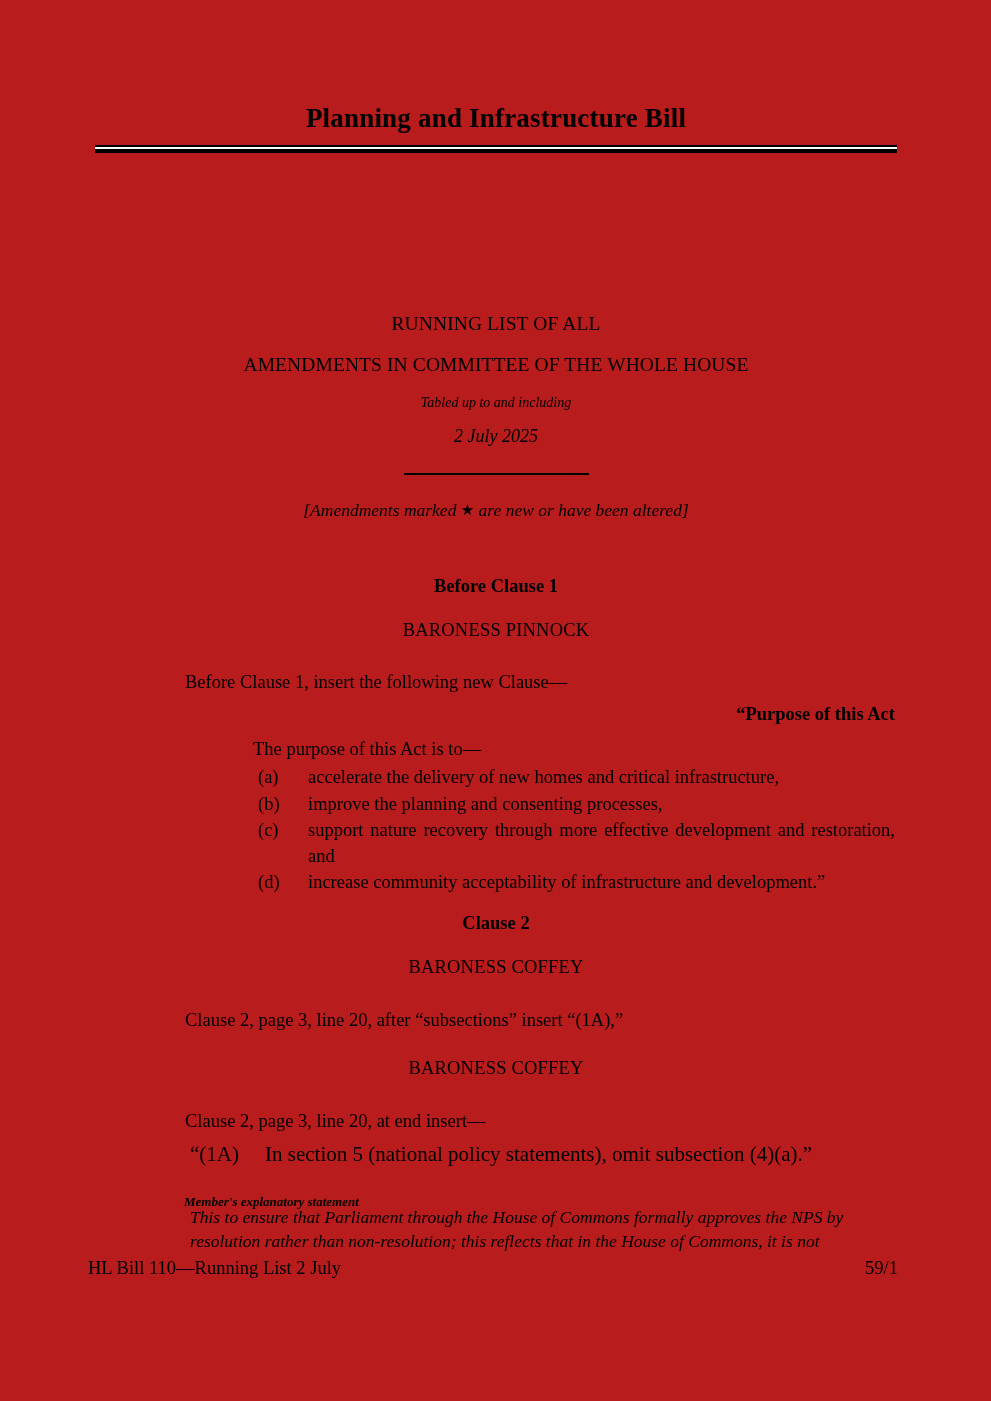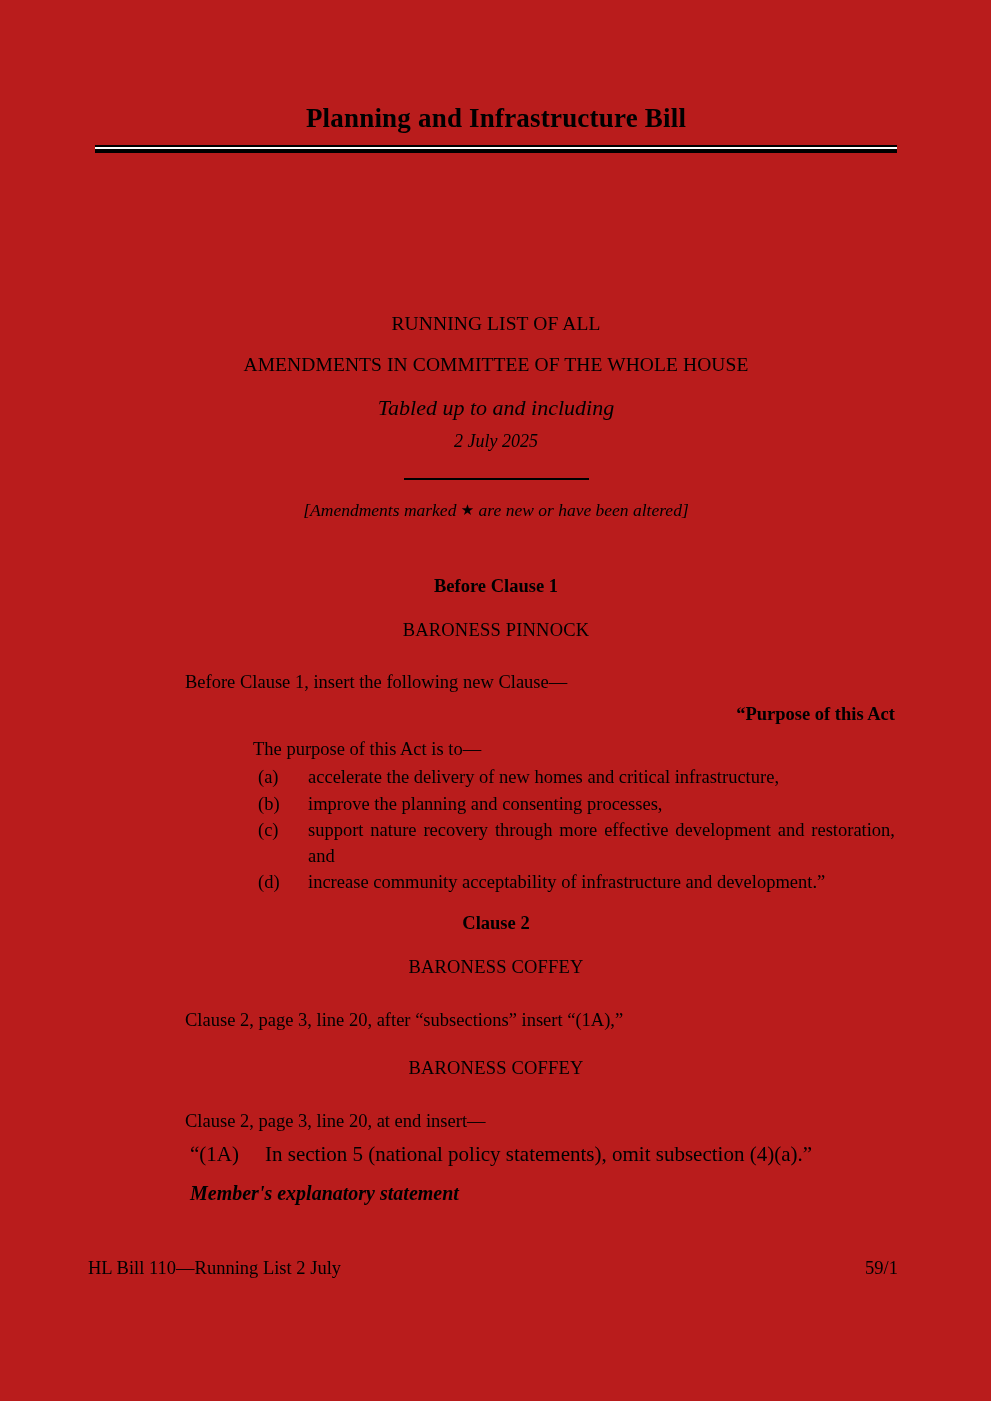--- a/index.html
+++ b/index.html
@@ -55,24 +55,23 @@
     left: 95px;
     width: 802px;
     text-align: center;
   }
   .head-line {
     font-size: 19.5px;
     line-height: 41px;
     letter-spacing: 0.1px;
   }
   .tabled {
-    font-size: 22px;
+    font-size: 14px;
     font-style: italic;
     line-height: 35px;
-    margin-top: 5px;
   }
   .tabled-date {
     font-size: 18px;
     font-style: italic;
     line-height: 32px;
   }
   .mid-rule {
     width: 185px;
     height: 2px;
     background: #000;
@@ -167,25 +166,26 @@
     line-height: 25px;
     align-items: flex-end;
   }
   .inserted .num {
     flex: 0 0 75px;
   }
 
   
   .expl-title {
     position: absolute;
-    left: 190px;
+    left: 184px;
     width: 705px;
-    font-size: 20px;
-    font-style: italic;
-    font-weight: bold;
+    font-size: 13px;
+    font-style: italic;
+    font-weight: bold;
+    margin-top: 12px;
   }
   .expl-body {
     position: absolute;
     left: 190px;
     width: 700px;
     font-size: 17.5px;
     font-style: italic;
     line-height: 24px;
   }
 
@@ -256,19 +256,20 @@
 
   <div class="member-name" style="top:1058px;">BARONESS COFFEY</div>
   <div class="body-line" style="top:1109px;">Clause 2, page 3, line 20, at end insert—</div>
 
   <div class="inserted" style="top:1142px;">
     <span class="num">“(1A)</span>
     <span>In section 5 (national policy statements), omit subsection (4)(a).”</span>
   </div>
 
   <div class="expl-title" style="top:1182px;">Member's explanatory statement</div>
+  <div class="expl-body" style="top:1205px;">This to ensure that Parliament through the House of Commons formally approves the NPS by resolution rather than non-resolution; this reflects that in the House of Commons, it is not</div>
 
   <div class="footer">
     <span>HL Bill 110—Running List 2 July</span>
     <span>59/1</span>
   </div>
 
 </div>
 
 </body></html>

